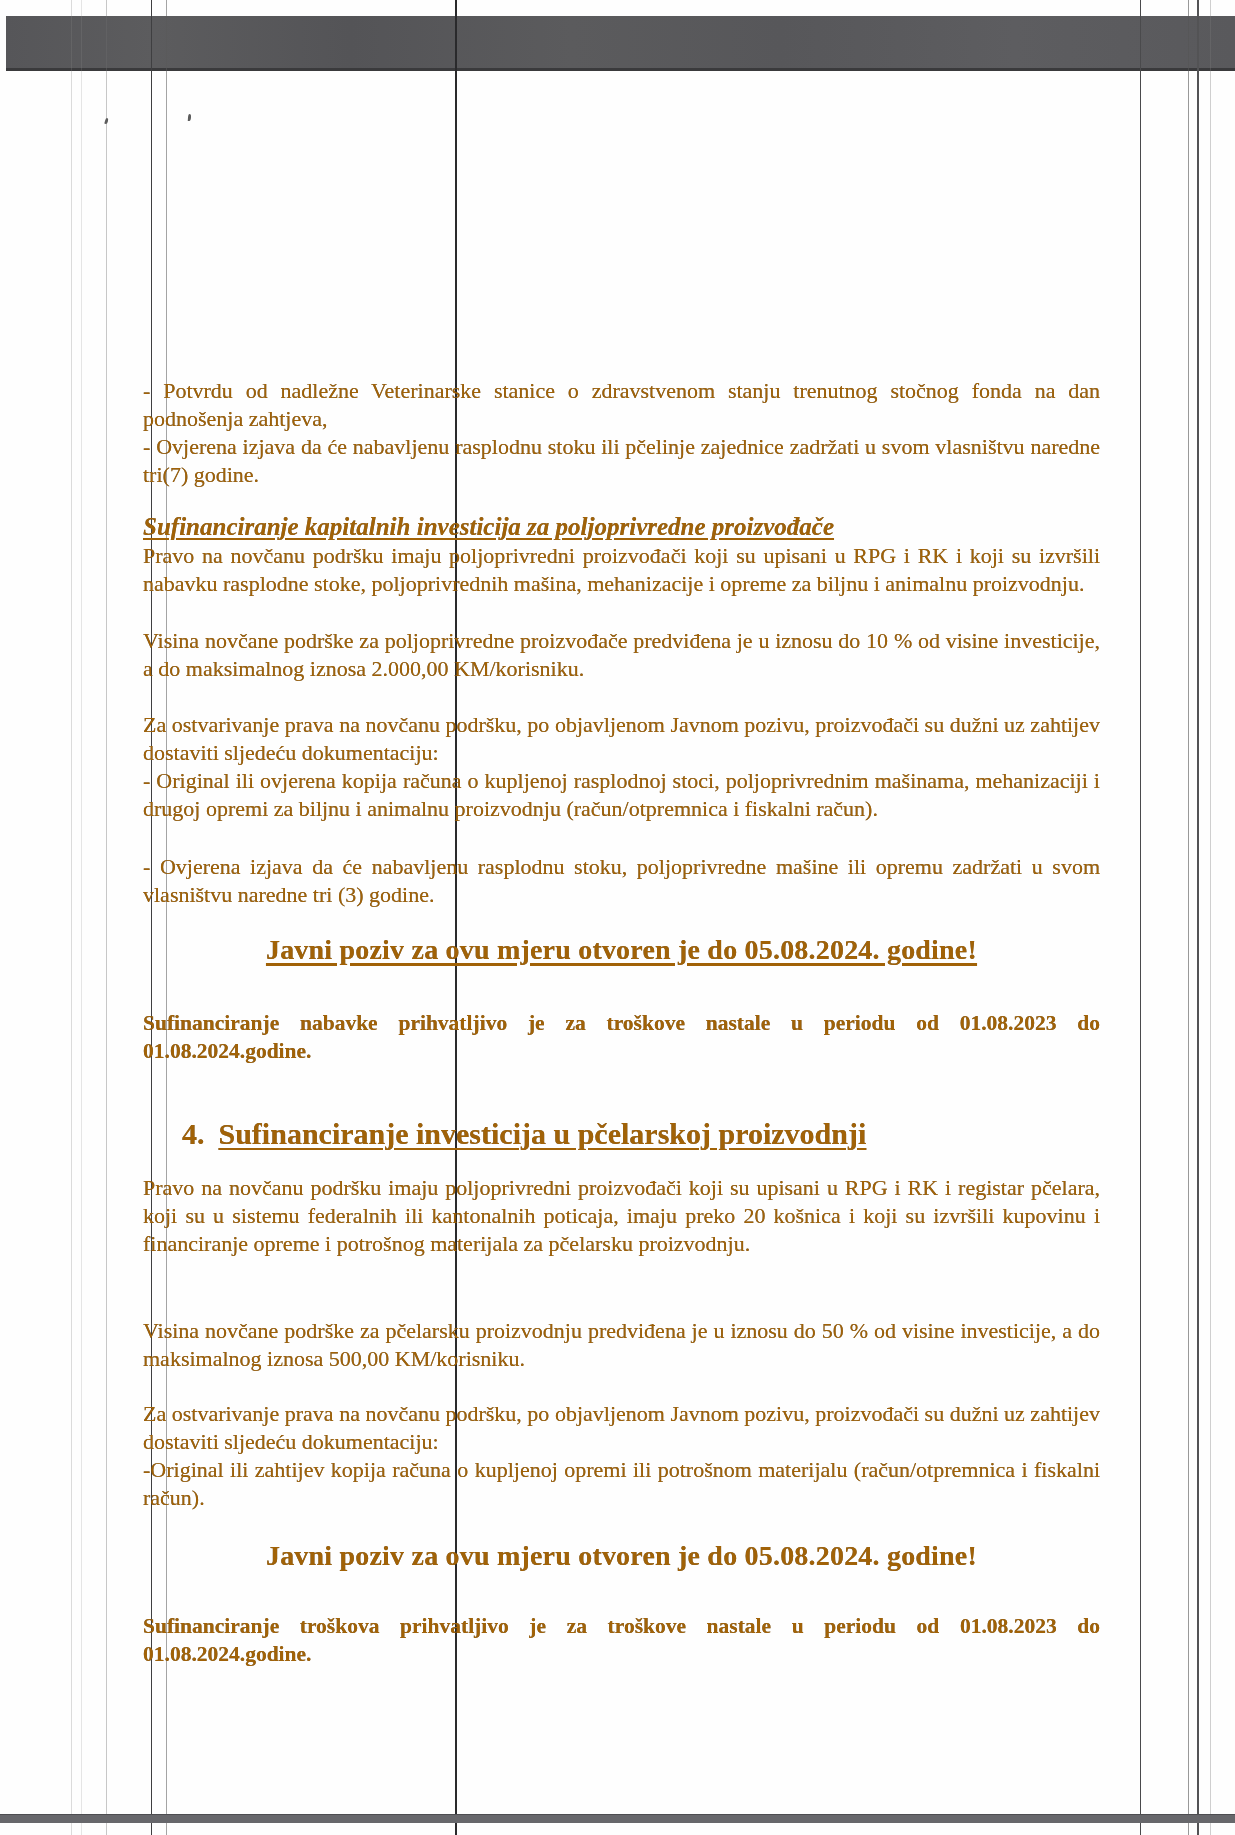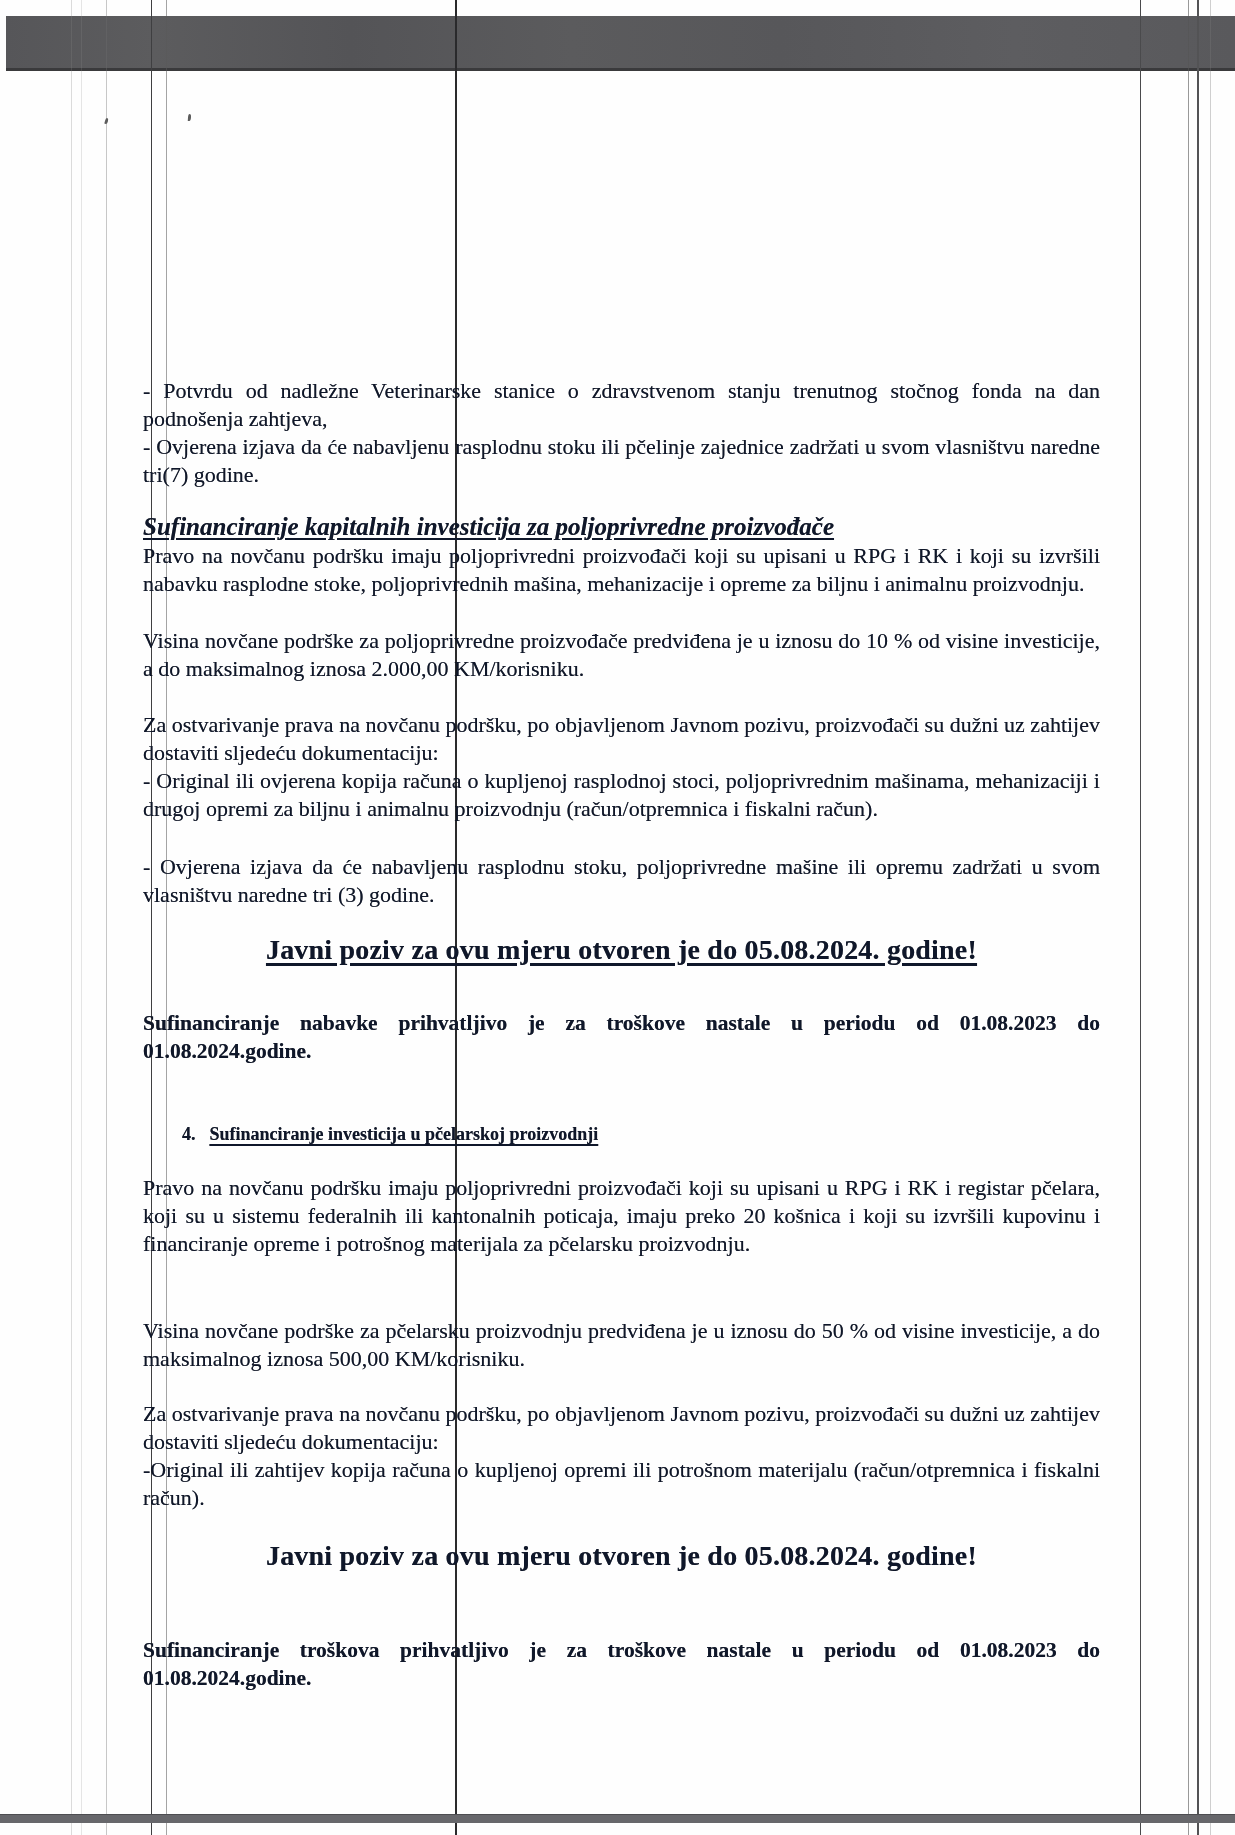--- a/index.html
+++ b/index.html
@@ -36,40 +36,40 @@
   .vl-9{left:1197px;width:2px;background:#535355;}
   .vl-10{left:1210px;width:1px;background:rgba(120,120,120,.35);}
 
   .speck{position:absolute;background:#5c5c5c;border-radius:50% 50% 50% 0;}
   .sp-1{left:105px;top:118px;width:3px;height:6px;transform:rotate(14deg);}
   .sp-2{left:188px;top:114px;width:3px;height:7px;transform:rotate(4deg);}
 
   
   .tb{
     position:absolute;left:143px;width:957px;
-    font-size:22px;line-height:28px;color:#0f172a;
+    font-size:22px;line-height:28px;color:#a16207;
     text-align:justify;
     text-shadow:0 0 .4px rgba(0,0,0,.55);
   }
   .b-intro{top:377px;}
   .h-cap{top:513px;text-align:left;font-style:italic;font-weight:600;font-size:25px;}
   .h-cap .u{text-decoration:underline;text-decoration-thickness:2px;text-underline-offset:3px;}
   .p-cap-1{top:542px;}
   .p-cap-2{top:627px;}
   .p-cap-3{top:711px;}
   .b-inv{top:767px;}
   .b-stm{top:853px;}
   .deadline{font-weight:bold;font-size:28px;text-align:center;letter-spacing:.2px;}
   .d-1{top:936px;}
   .d-1 .u{text-decoration:underline;text-decoration-thickness:2.5px;text-underline-offset:4px;}
   .d-2{top:1542px;}
   .note{font-weight:bold;font-size:21.5px;}
   .n-1{top:1009px;}
-  .n-2{top:1612px;margin-top:24px;}
-  .h-bee{top:1120px;left:182px;width:918px;text-align:left;font-weight:bold;font-size:18px;}
+  .n-2{top:1612px;}
+  .h-bee{top:1120px;left:182px;width:918px;text-align:left;font-weight:bold;font-size:30px;}
   .h-bee .num{margin-right:14px;}
   .h-bee .u{text-decoration:underline;text-decoration-thickness:2px;text-underline-offset:4px;}
   .p-bee-1{top:1174px;}
   .p-bee-2{top:1317px;}
   .p-bee-3{top:1400px;}
   .b-bee{top:1456px;}
 </style>
 </head>
 <body>
 

